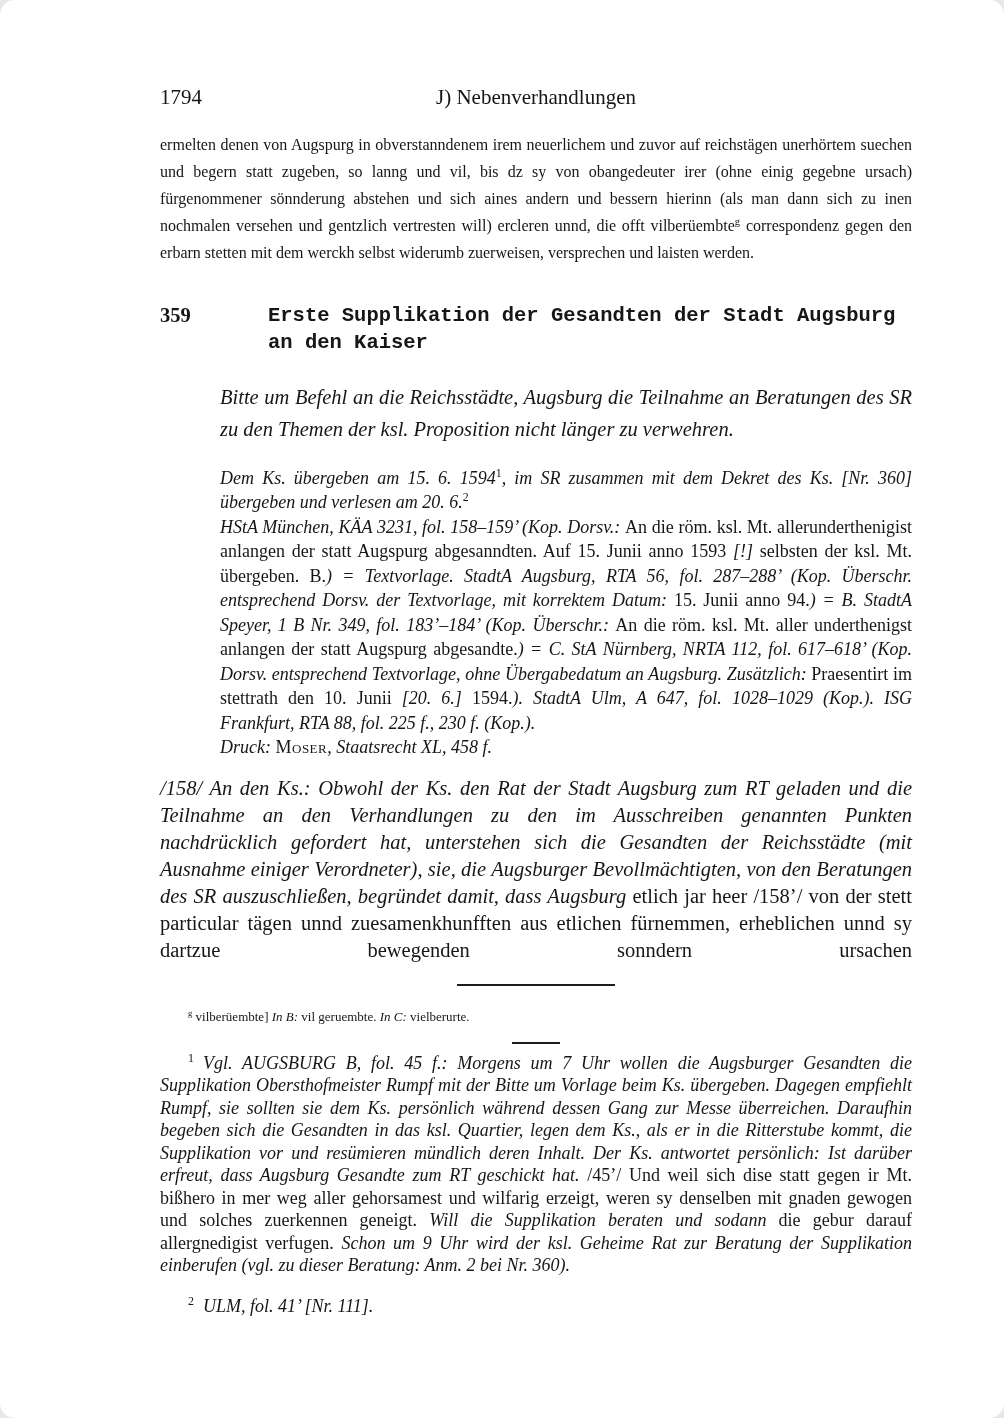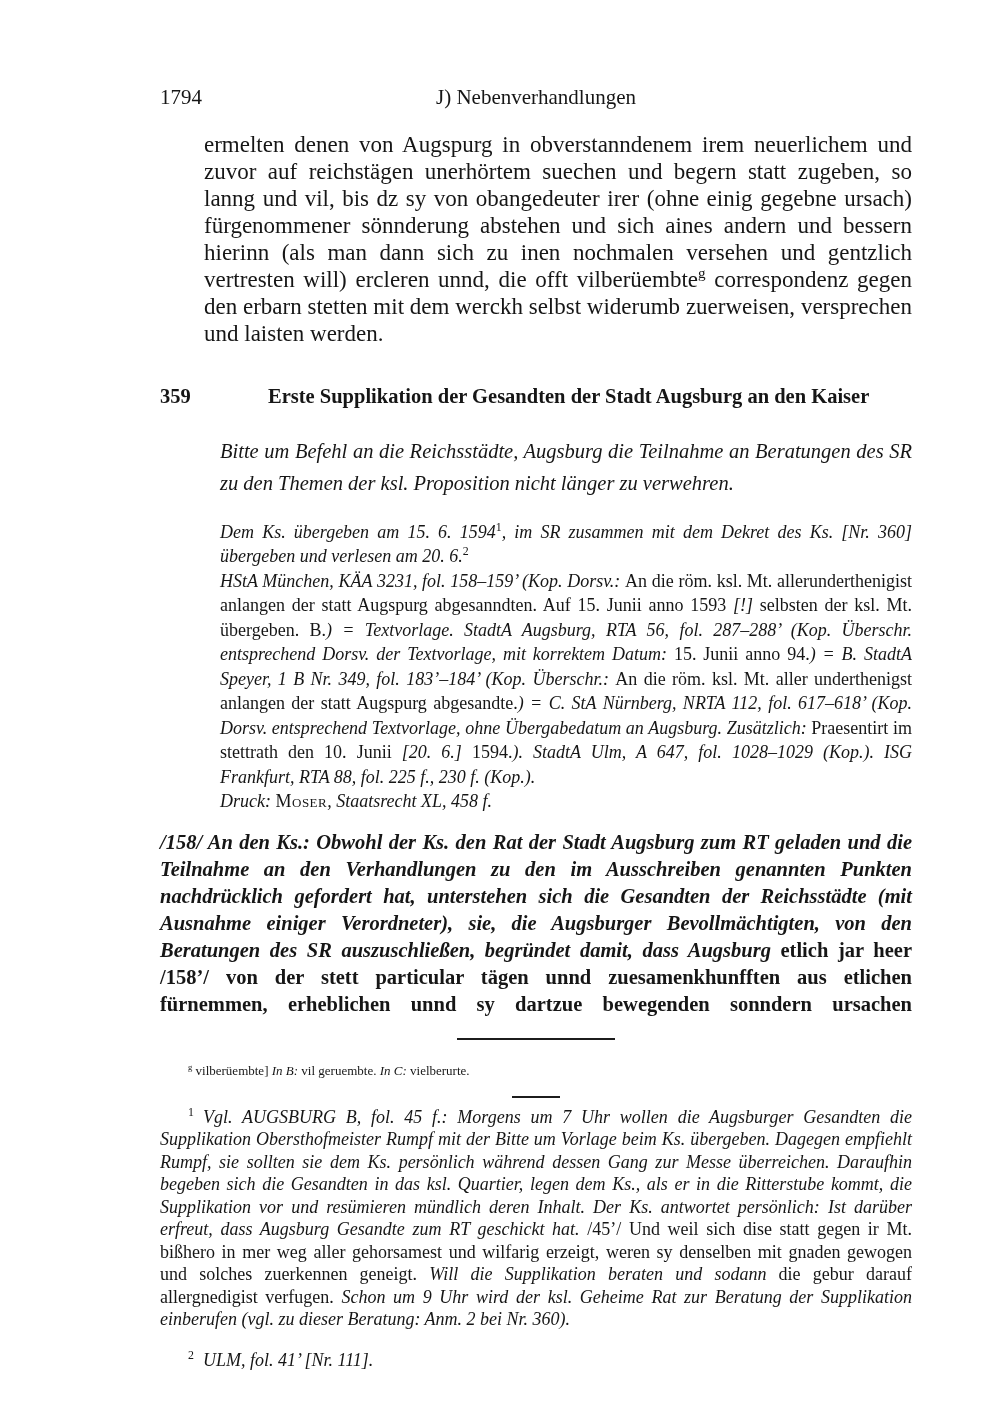--- a/index.html
+++ b/index.html
@@ -5,20 +5,21 @@
   html, body { margin: 0; padding: 0; background: #e8e8e8; }
   .page {
     position: relative;
     width: 1004px;
     height: 1418px;
     margin: 0 auto;
     background: #ffffff;
     color: #161616;
     font-family: "Liberation Serif", "DejaVu Serif", serif;
     overflow: hidden;
+    border-radius: 15px;
   }
   .text-col {
     position: absolute;
     left: 160px;
     top: 0;
     width: 752px;
   }
   
   .running-head-row {
     position: relative;
@@ -26,37 +27,36 @@
     height: 26px;
     font-size: 21px;
     line-height: 26px;
   }
   .page-number { position: absolute; left: 0; top: 0; }
   .running-head { position: absolute; left: 0; right: 0; text-align: center; }
 
   
   .intro {
     margin-top: 21px;
-    font-size: 23px;
+    font-size: 16px;
     line-height: 27px;
     text-align: justify;
-    margin-left: 44px;
   }
 
   
   .entry-heading {
     margin-top: 36px;
     font-size: 20.5px;
     line-height: 27px;
     font-weight: 700;
     display: flex;
     gap: 48px;
   }
   .entry-number { width: 60px; flex: 0 0 60px; }
-  .entry-title { flex: 1; }
+  .entry-title { flex: 1; font-family: Liberation Mono, monospace; }
 
   
   .abstract {
     margin-top: 25px;
     margin-left: 60px;
     font-size: 20.5px;
     line-height: 32px;
     text-align: justify;
   }
   .provenance {
@@ -68,21 +68,20 @@
   }
   .provenance p { margin: 0; }
 
   
   .entry-body {
     margin-top: 15px;
     font-size: 20.5px;
     line-height: 27px;
     text-align: justify;
     text-align-last: justify;
-    font-weight: bold;
   }
 
   
   .variant-rule {
     margin-top: 15px;
     width: 158px;
     border: 0;
     border-top: 2px solid #1c1c1c;
   }
   .variant-note {

